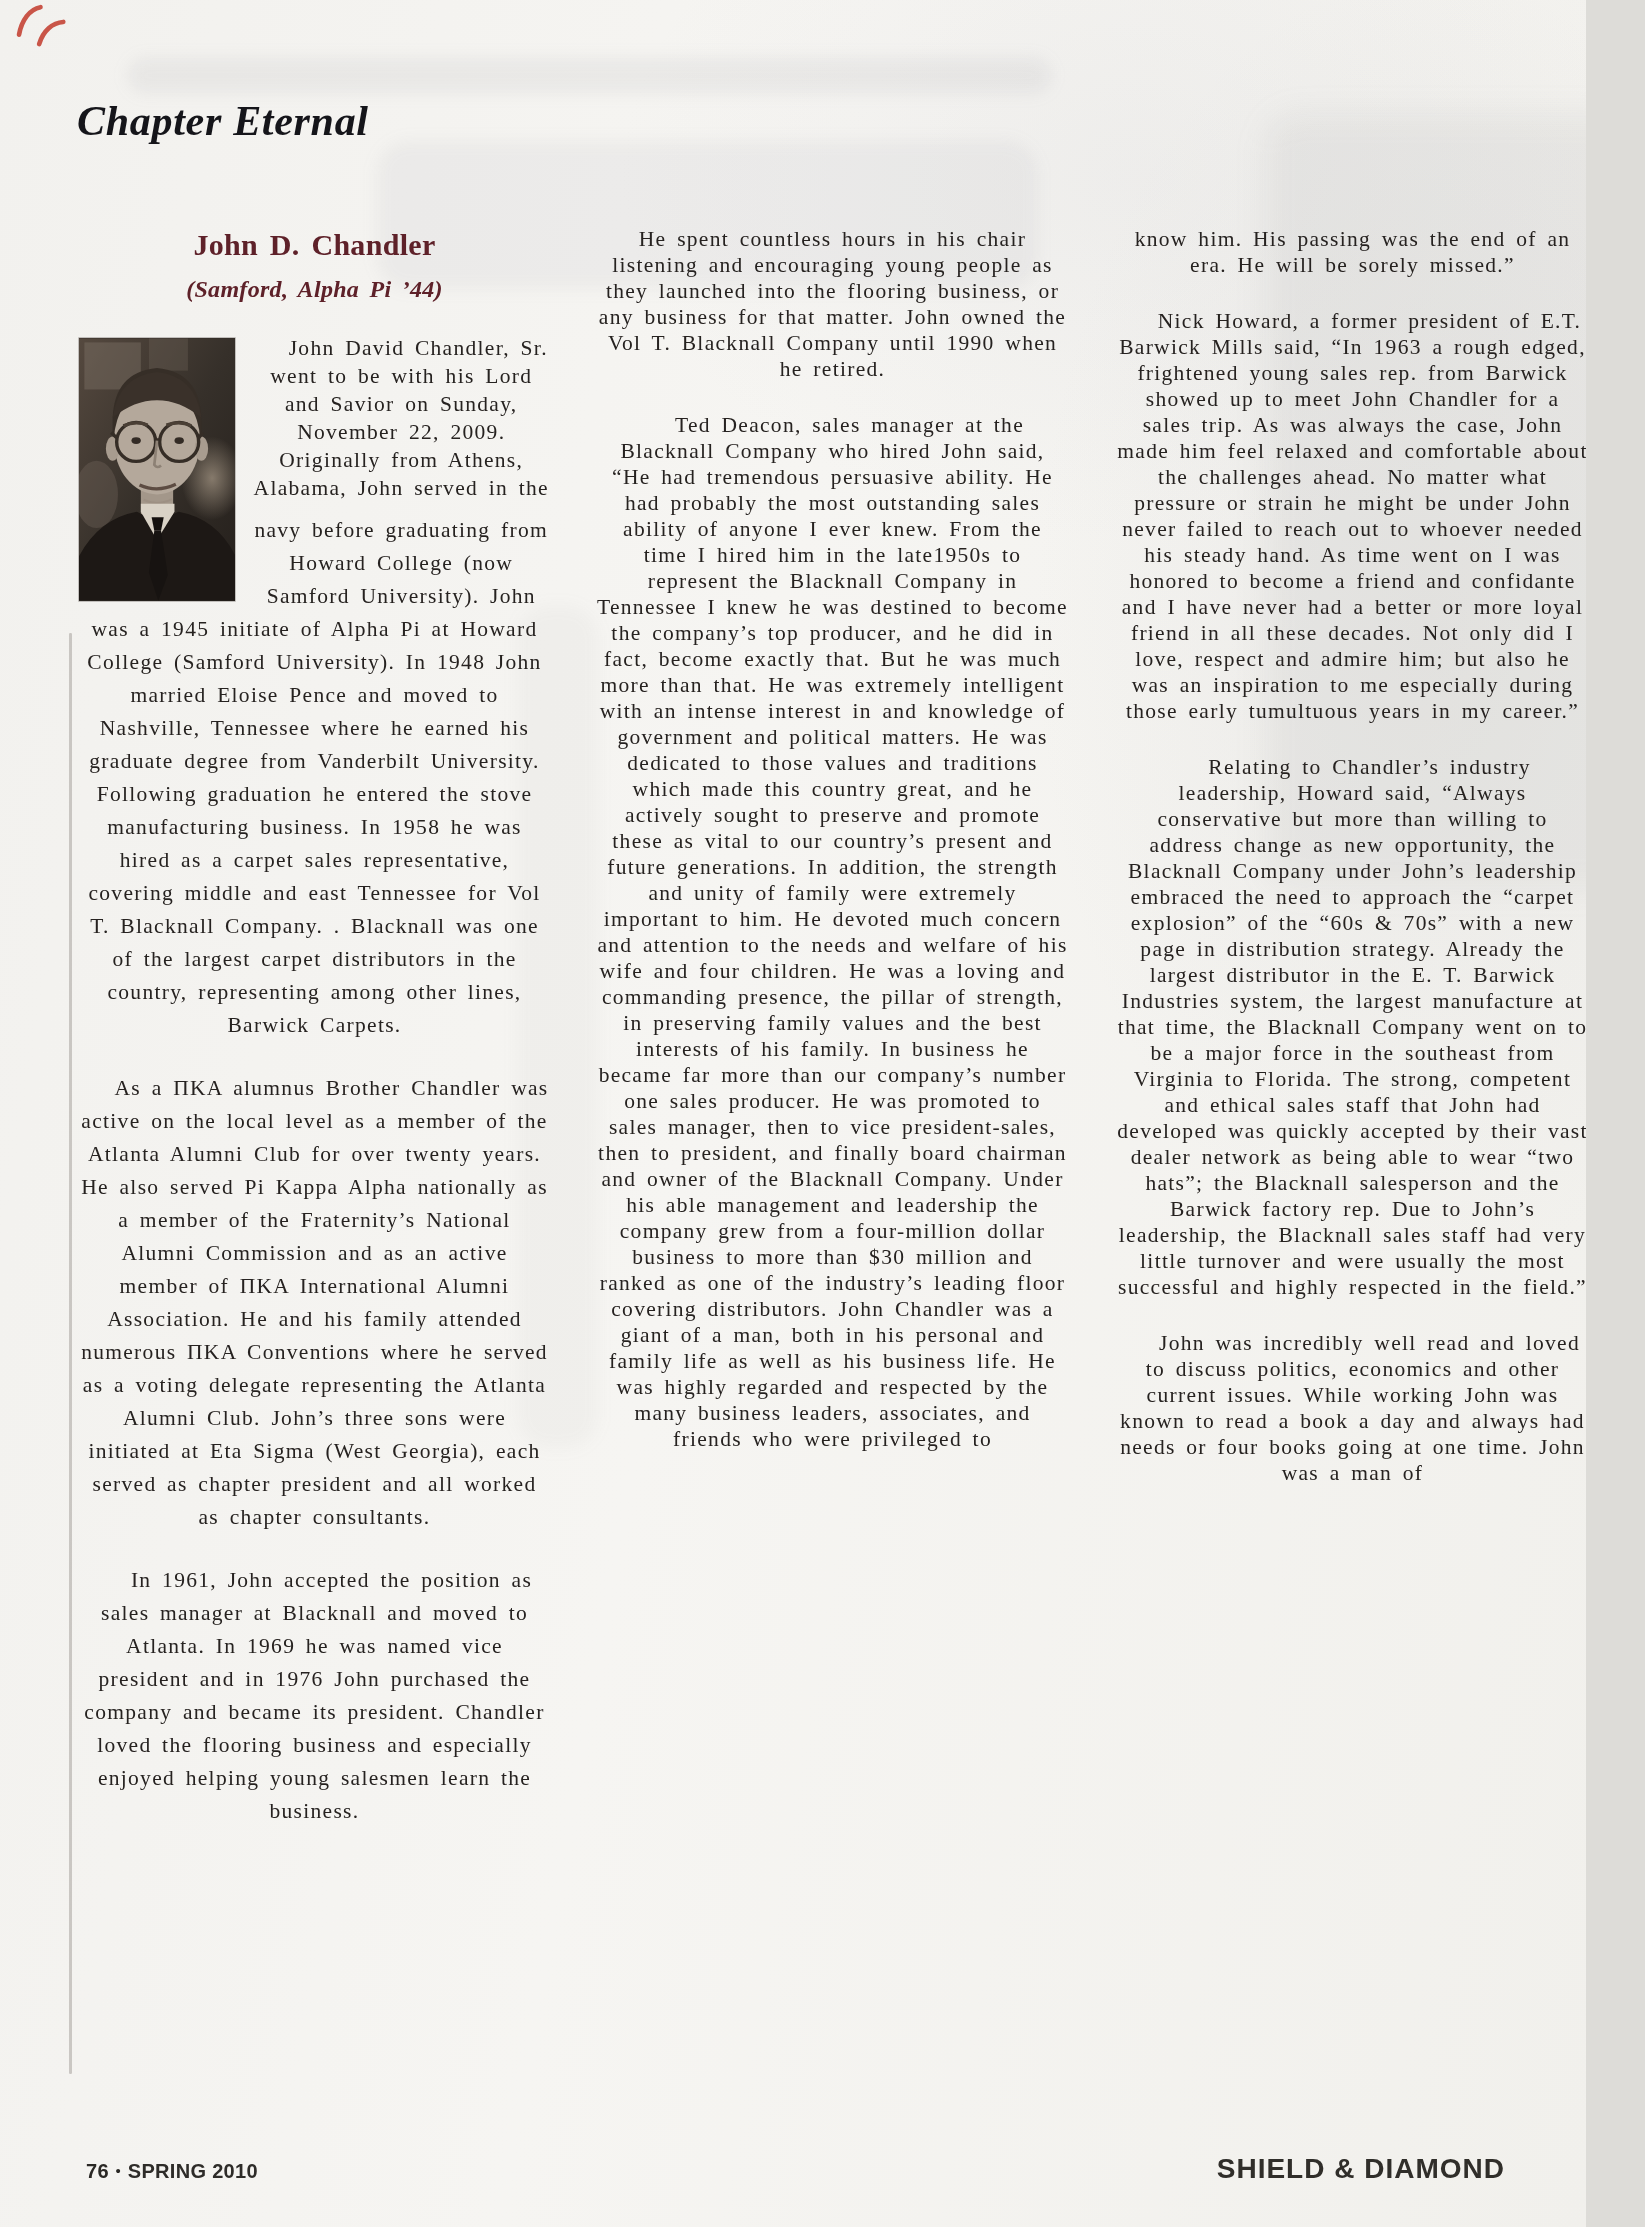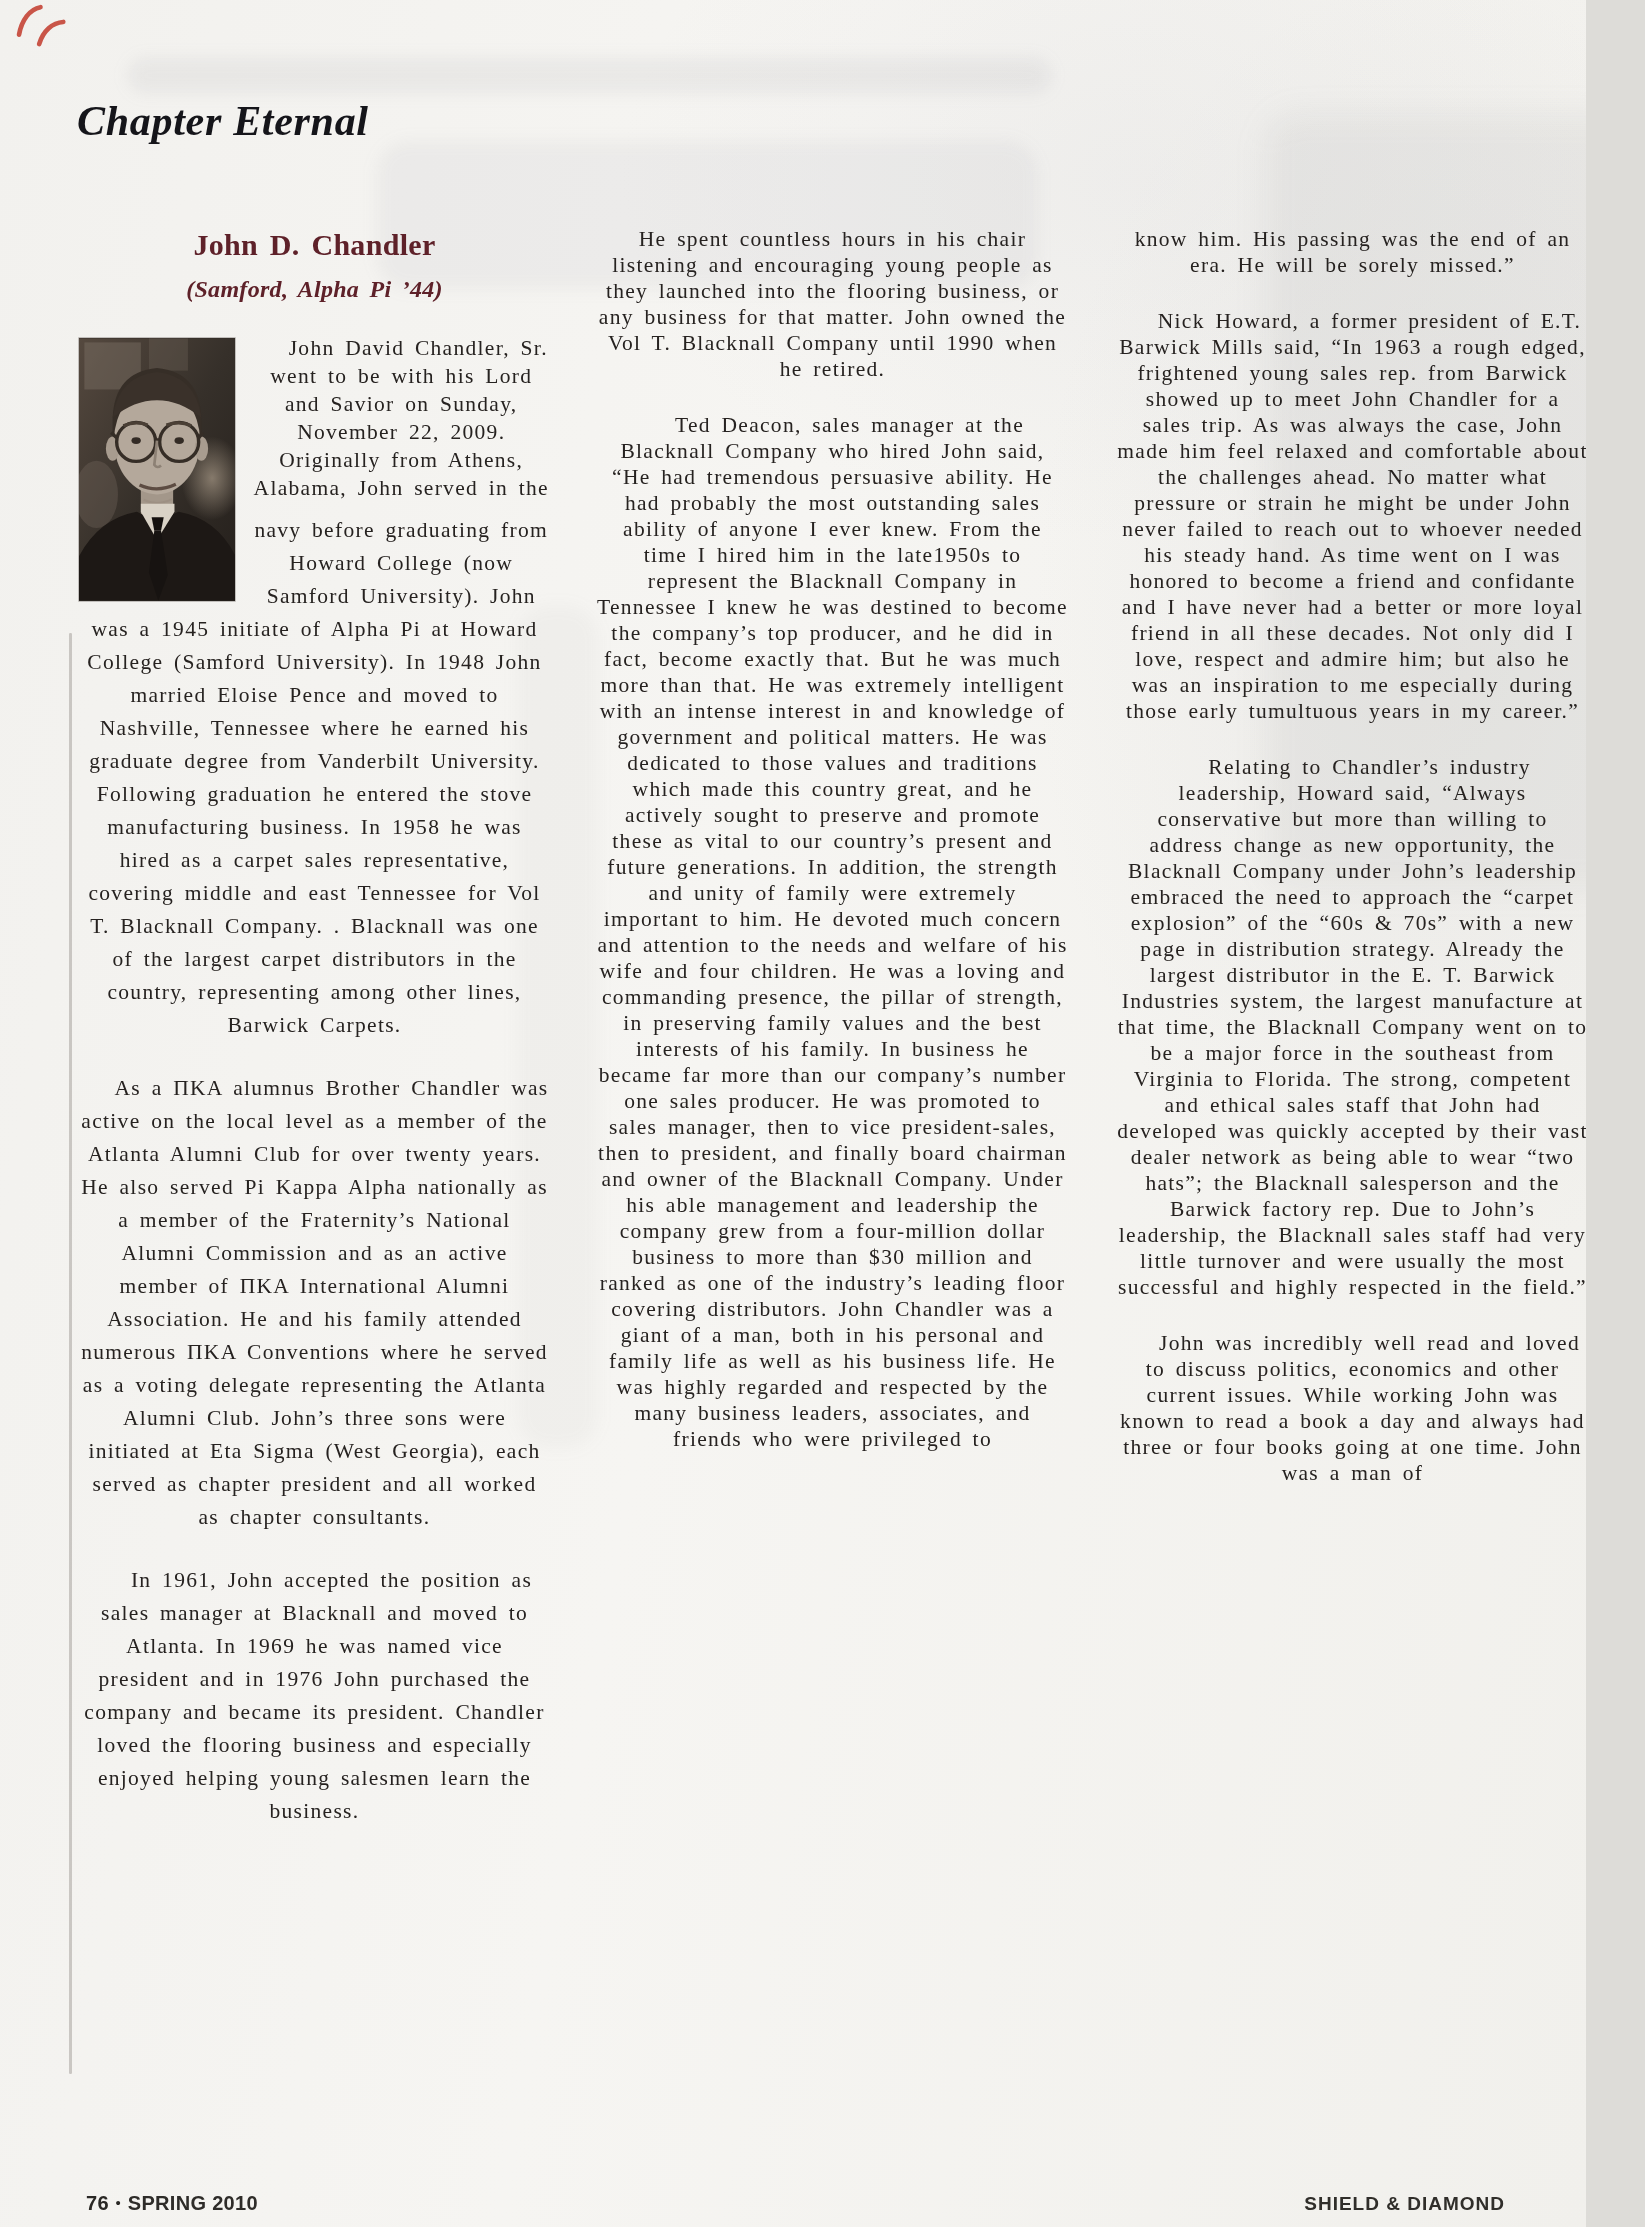--- a/index.html
+++ b/index.html
@@ -60,21 +60,21 @@
   
   .footer{
     position:absolute;left:86px;right:81px;top:2153px;
     display:flex;justify-content:space-between;align-items:baseline;
     font-family:"Liberation Sans","DejaVu Sans",sans-serif;
   }
   .footer-left{font-size:20px;color:#2a2825;letter-spacing:0.3px;}
   .footer-left .pn{font-weight:bold;}
   .footer-left .bullet{font-size:15px;margin:0 6.7px;vertical-align:2px;}
   .footer-left .season{font-weight:bold;color:#2e2c29;}
-  .footer-right{font-size:19px;font-weight:bold;color:#302e2a;letter-spacing:1px;margin-top:40px;}
+  .footer-right{font-size:28px;font-weight:bold;color:#302e2a;letter-spacing:1px;}
 </style>
 </head>
 <body>
 
 <div class="page">
 
   <div class="ghost ghost-strip"></div>
   <div class="ghost ghost-script"></div>
   <div class="ghost ghost-right"></div>
   <div class="ghost ghost-mid"></div>
@@ -148,21 +148,21 @@
 
   <section class="col" id="col2">
     <div class="para">He spent countless hours in his chair listening and encouraging young people as they launched into the flooring business, or any business for that matter. John owned the Vol T. Blacknall Company until 1990 when he retired.</div>
     <div class="para indent">Ted Deacon, sales manager at the Blacknall Company who hired John said, “He had tremendous persuasive ability. He had probably the most outstanding sales ability of anyone I ever knew. From the time I hired him in the late1950s to represent the Blacknall Company in Tennessee I knew he was destined to become the company’s top producer, and he did in fact, become exactly that. But he was much more than that. He was extremely intelligent with an intense interest in and knowledge of government and political matters. He was dedicated to those values and traditions which made this country great, and he actively sought to preserve and promote these as vital to our country’s present and future generations. In addition, the strength and unity of family were extremely important to him. He devoted much concern and attention to the needs and welfare of his wife and four children. He was a loving and commanding presence, the pillar of strength, in preserving family values and the best interests of his family. In business he became far more than our company’s number one sales producer. He was promoted to sales manager, then to vice president-sales, then to president, and finally board chairman and owner of the Blacknall Company. Under his able management and leadership the company grew from a four-million dollar business to more than $30 million and ranked as one of the industry’s leading floor covering distributors. John Chandler was a giant of a man, both in his personal and family life as well as his business life. He was highly regarded and respected by the many business leaders, associates, and friends who were privileged to</div>
   </section>
 
   <section class="col" id="col3">
     <div class="para">know him. His passing was the end of an era. He will be sorely missed.”</div>
     <div class="para indent">Nick Howard, a former president of E.T. Barwick Mills said, “In 1963 a rough edged, frightened young sales rep. from Barwick showed up to meet John Chandler for a sales trip. As was always the case, John made him feel relaxed and comfortable about the challenges ahead. No matter what pressure or strain he might be under John never failed to reach out to whoever needed his steady hand. As time went on I was honored to become a friend and confidante and I have never had a better or more loyal friend in all these decades. Not only did I love, respect and admire him; but also he was an inspiration to me especially during those early tumultuous years in my career.”</div>
     <div class="para indent">Relating to Chandler’s industry leadership, Howard said, “Always conservative but more than willing to address change as new opportunity, the Blacknall Company under John’s leadership embraced the need to approach the “carpet explosion” of the “60s &amp; 70s” with a new page in distribution strategy. Already the largest distributor in the E. T. Barwick Industries system, the largest manufacture at that time, the Blacknall Company went on to be a major force in the southeast from Virginia to Florida. The strong, competent and ethical sales staff that John had developed was quickly accepted by their vast dealer network as being able to wear “two hats”; the Blacknall salesperson and the Barwick factory rep. Due to John’s leadership, the Blacknall sales staff had very little turnover and were usually the most successful and highly respected in the field.”</div>
-    <div class="para indent">John was incredibly well read and loved to discuss politics, economics and other current issues. While working John was known to read a book a day and always had three or four books going at one time. John was a man of</div>
+    <div class="para indent">John was incredibly well read and loved to discuss politics, economics and other current issues. While working John was known to read a book a day and always had needs or four books going at one time. John was a man of</div>
   </section>
 
   <div class="footer">
     <div class="footer-left">
       <span class="pn">76</span><span class="bullet">•</span><span class="season">SPRING 2010</span>
     </div>
     <div class="footer-right">SHIELD &amp; DIAMOND</div>
   </div>
 
 </div>

